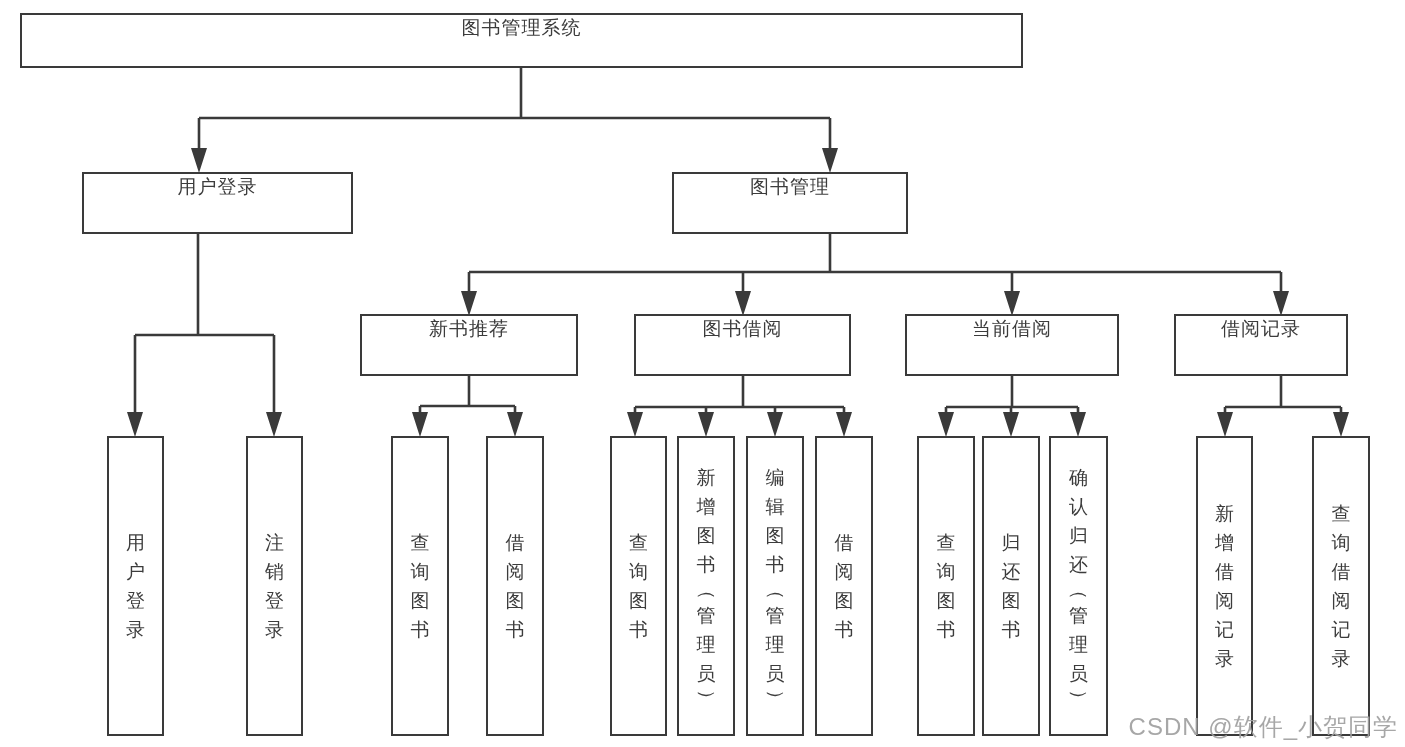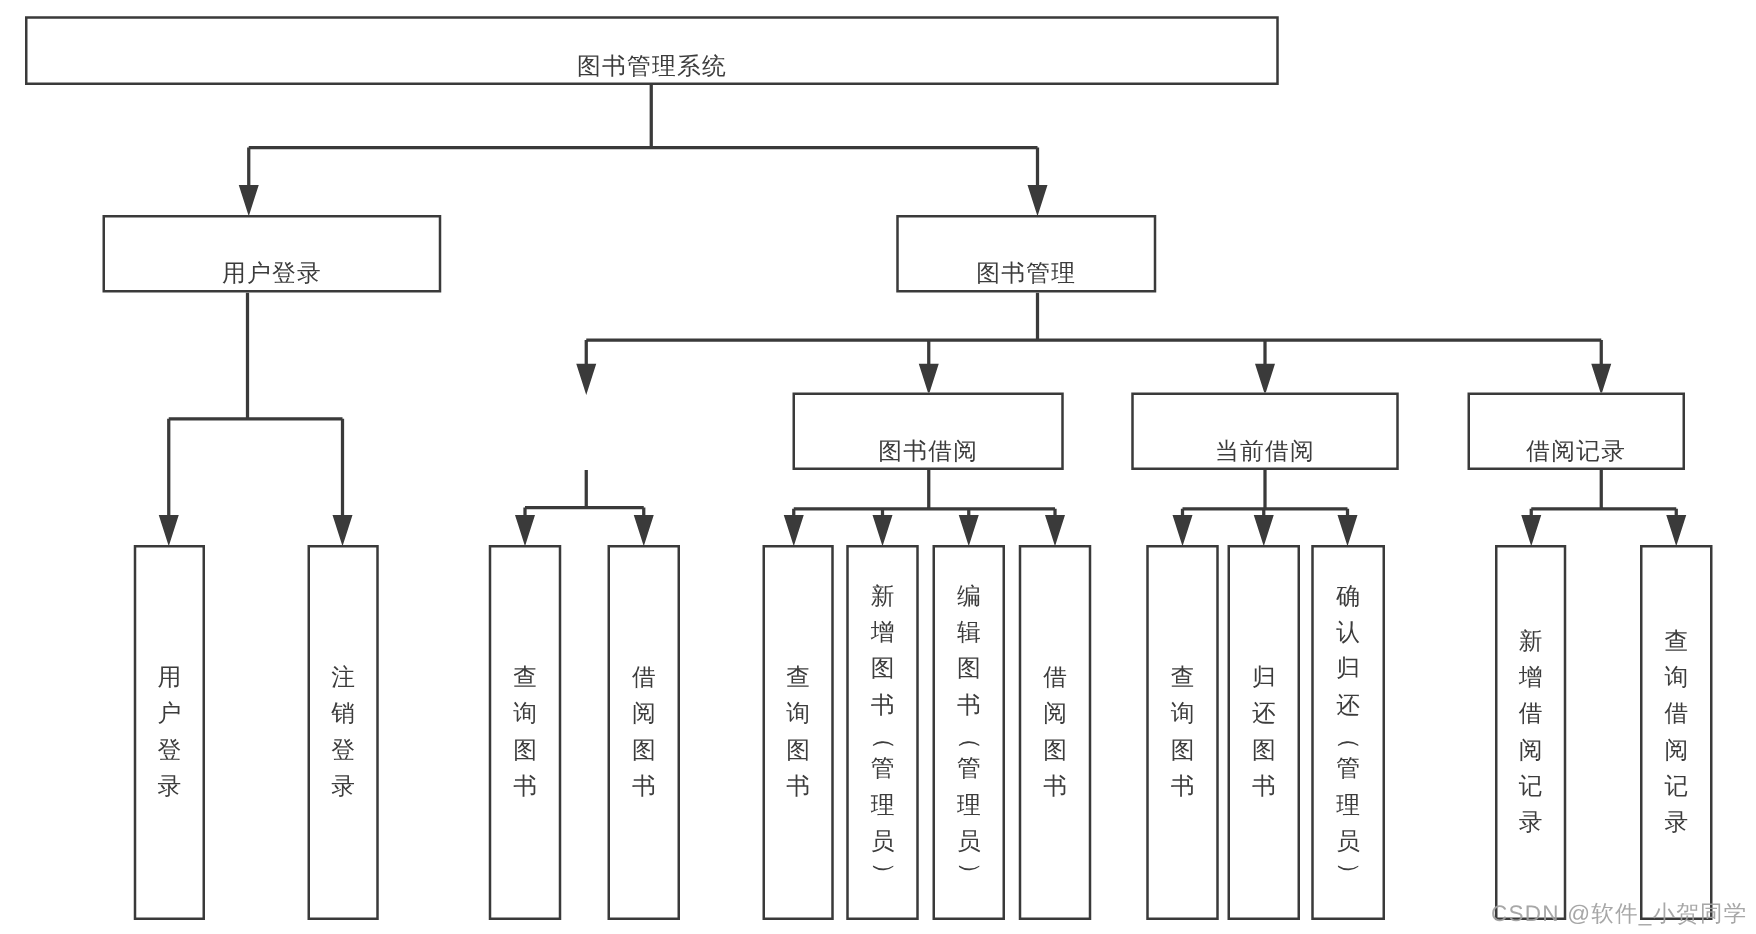--- a/index.html
+++ b/index.html
@@ -36,21 +36,21 @@
   .edges .arrows{
     fill:var(--line);
     stroke:none;
   }
   .node{
     position:absolute;
     box-sizing:border-box;
     background:var(--box-bg);
     border:2.6px solid var(--line);
     display:flex;
-    align-items:flex-end;
+    align-items:flex-start;
     justify-content:center;
     text-align:center;
   }
   .hlabel{
     font-size:19px;
     letter-spacing:1px;
     color:var(--text);
     white-space:nowrap;
   }
   .vtext{
@@ -70,21 +70,21 @@
   }
   .vchar.vrot{
     transform:rotate(90deg);
     line-height:22px;
     height:22px;
   }
   .watermark{
     position:absolute;
     right:7px;
     bottom:4px;
-    font-size:18px;
+    font-size:24px;
     letter-spacing:1px;
     color:var(--wm);
     opacity:.92;
     z-index:5;
     white-space:nowrap;
   }
 </style>
 </head>
 <body>
 
@@ -121,24 +121,27 @@
       M1341 437 L1333 412 L1349 412 Z"></path>
   </svg>
 
   <div class="node" style="left:20px;top:13px;width:1003px;height:55px">
     <span class="hlabel">图书管理系统</span>
   </div>
 
   <div class="node" style="left:82px;top:172px;width:271px;height:62px">
     <span class="hlabel">用户登录</span>
   </div>
-  <div class="node" style="left:717px;top:172px;width:208px;height:62px">
+  <div class="node" style="left:672px;top:172px;width:236px;height:62px">
     <span class="hlabel">图书管理</span>
   </div>
 
+  <div class="node" style="left:360px;top:314px;width:218px;height:62px">
+    <span class="hlabel">新书推荐</span>
+  </div>
   <div class="node" style="left:905px;top:314px;width:214px;height:62px">
     <span class="hlabel">当前借阅</span>
   </div>
   <div class="node" style="left:634px;top:314px;width:217px;height:62px">
     <span class="hlabel">图书借阅</span>
   </div>
   <div class="node" style="left:1174px;top:314px;width:174px;height:62px">
     <span class="hlabel">借阅记录</span>
   </div>
 

